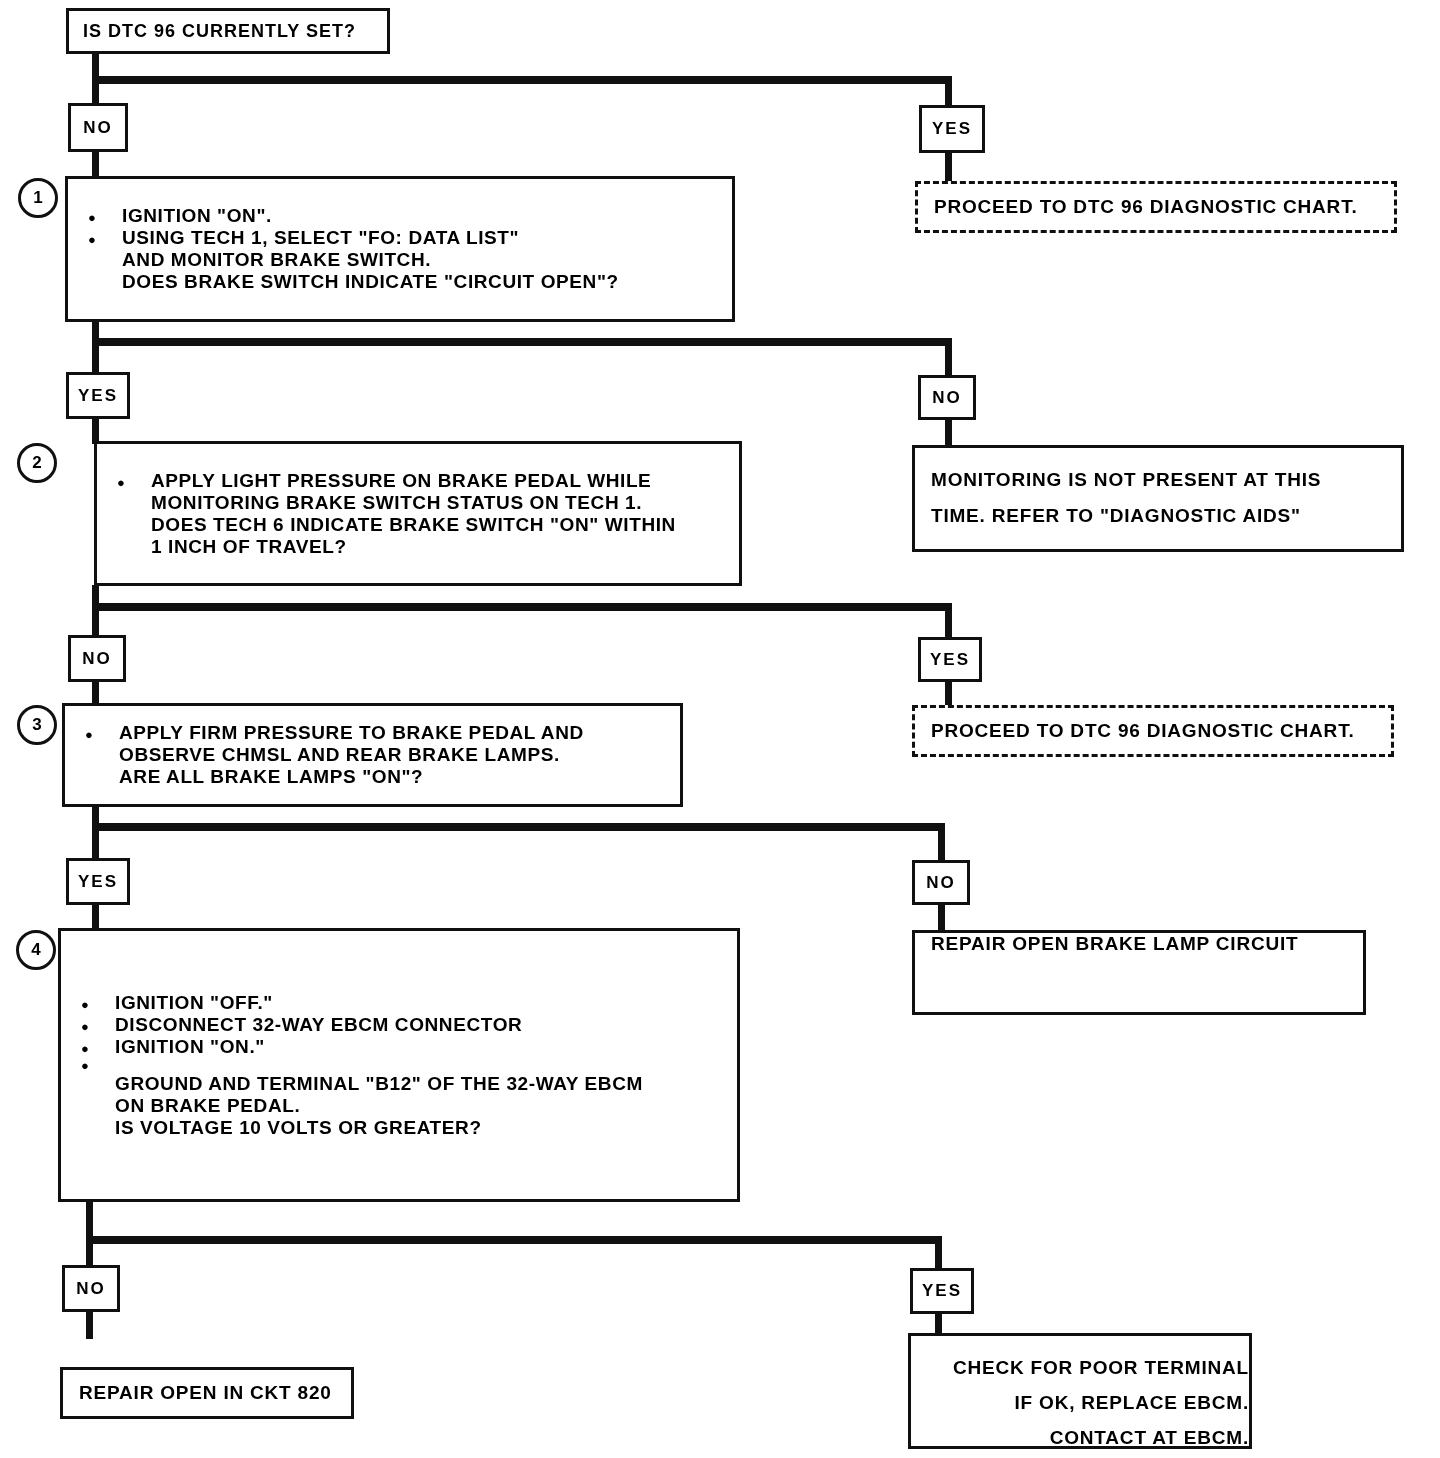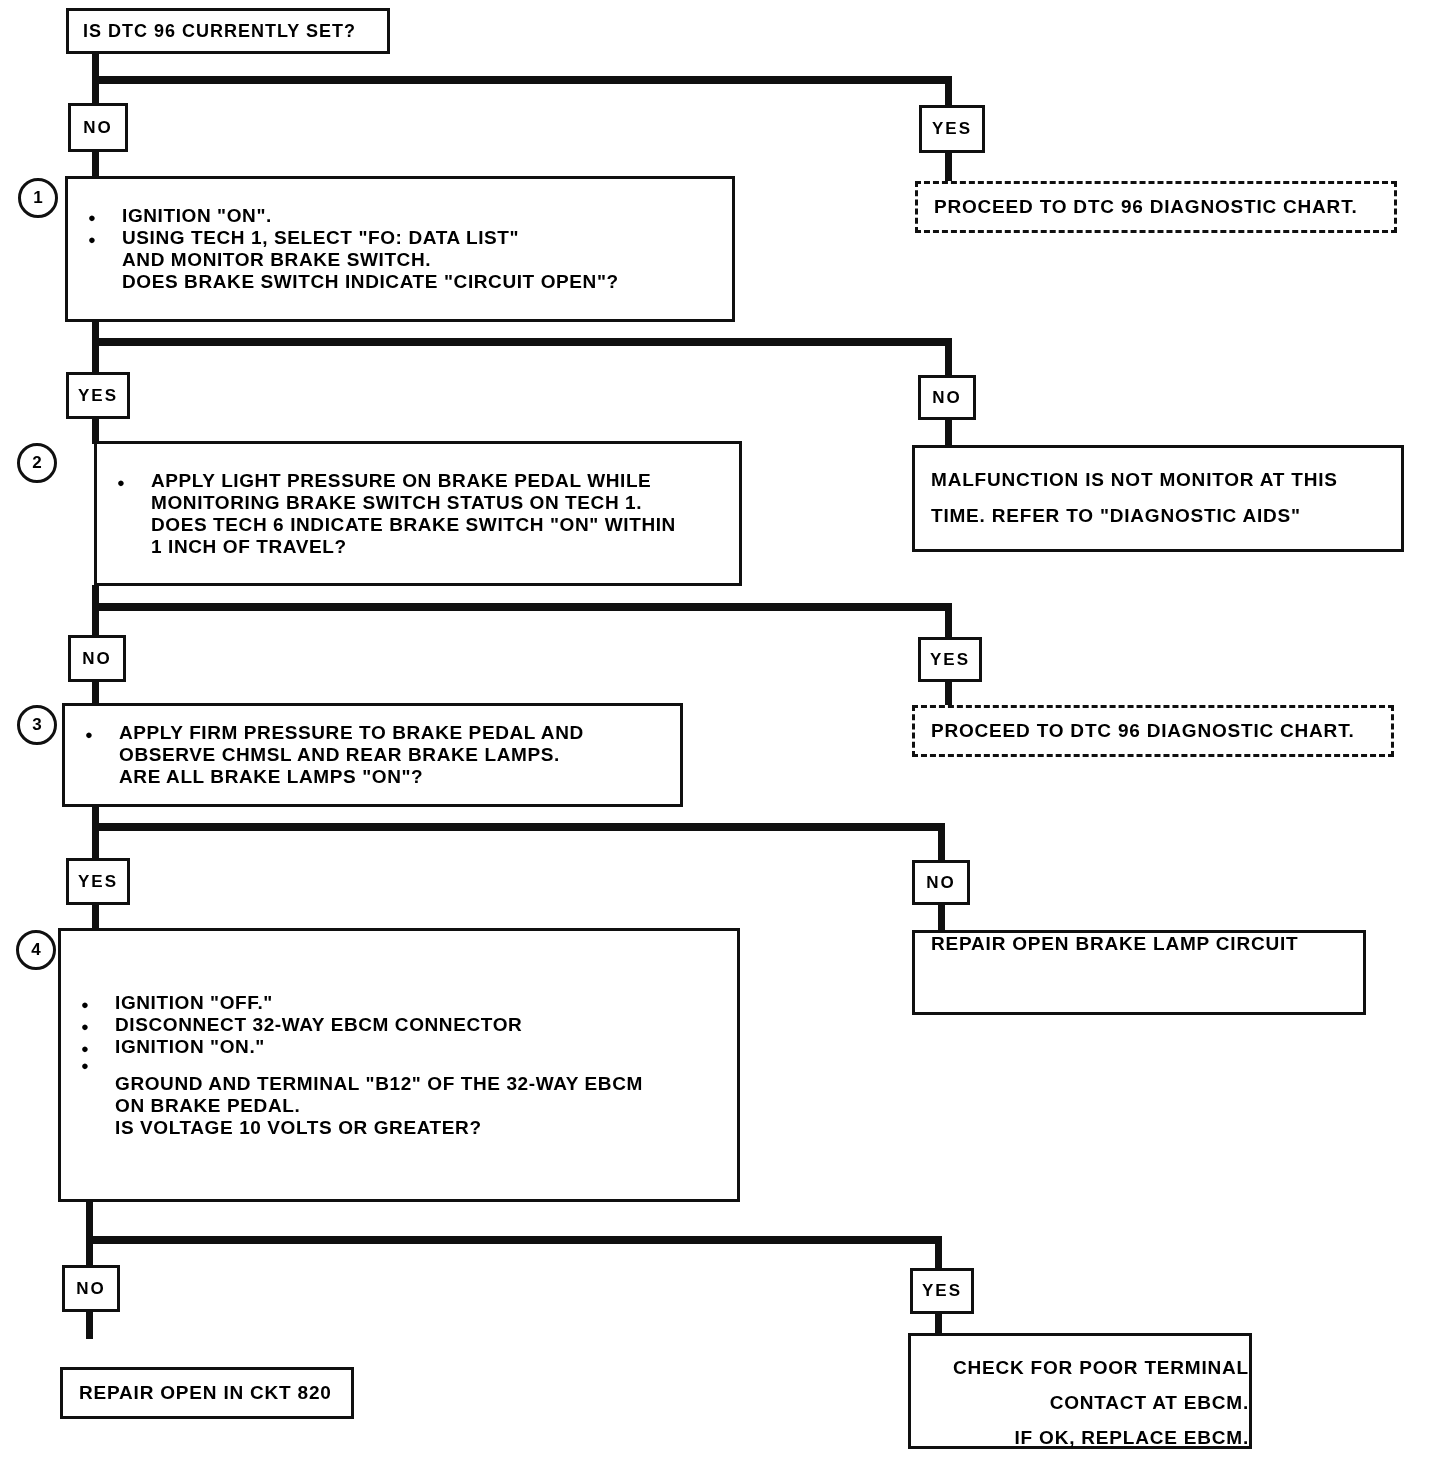--- a/index.html
+++ b/index.html
@@ -125,21 +125,21 @@
         <span class="bcell"></span>
         <span>DOES TECH 6 INDICATE BRAKE SWITCH "ON" WITHIN</span>
       </div>
     <div class="row">
         <span class="bcell"></span>
         <span>1 INCH OF TRAVEL?</span>
       </div>
   </div>
 
   <div class="box result" style="left:912px;top:445px;width:492px;height:107px;padding-top:14px;line-height:36px;">
-    <div class="rline">MALFUNCTION IS NOT MONITOR AT THIS</div>
+    <div class="rline">MONITORING IS NOT PRESENT AT THIS</div>
     <div class="rline">TIME.  REFER TO "DIAGNOSTIC AIDS"</div>
   </div>
 
   <div class="box label-box" style="left:68px;top:635px;width:58px;height:47px;">
     <span>NO</span>
   </div>
   <div class="box label-box" style="left:918px;top:637px;width:64px;height:45px;">
     <span>YES</span>
   </div>
 
@@ -215,17 +215,17 @@
   <div class="box label-box" style="left:910px;top:1268px;width:64px;height:46px;">
     <span>YES</span>
   </div>
 
   <div class="box result vcenter" style="left:60px;top:1339px;width:294px;height:52px;margin-top:28px;">
     <div class="rline">REPAIR OPEN IN CKT 820</div>
   </div>
 
   <div class="box result" style="left:908px;top:1333px;width:344px;height:116px;padding-top:14px;line-height:35px;text-align:right;">
     <div class="rline">CHECK FOR POOR TERMINAL</div>
+    <div class="rline">IF OK, REPLACE EBCM.</div>
     <div class="rline">CONTACT AT EBCM.</div>
-    <div class="rline">IF OK, REPLACE EBCM.</div>
   </div>
 
 </div>
 
 </body></html>

